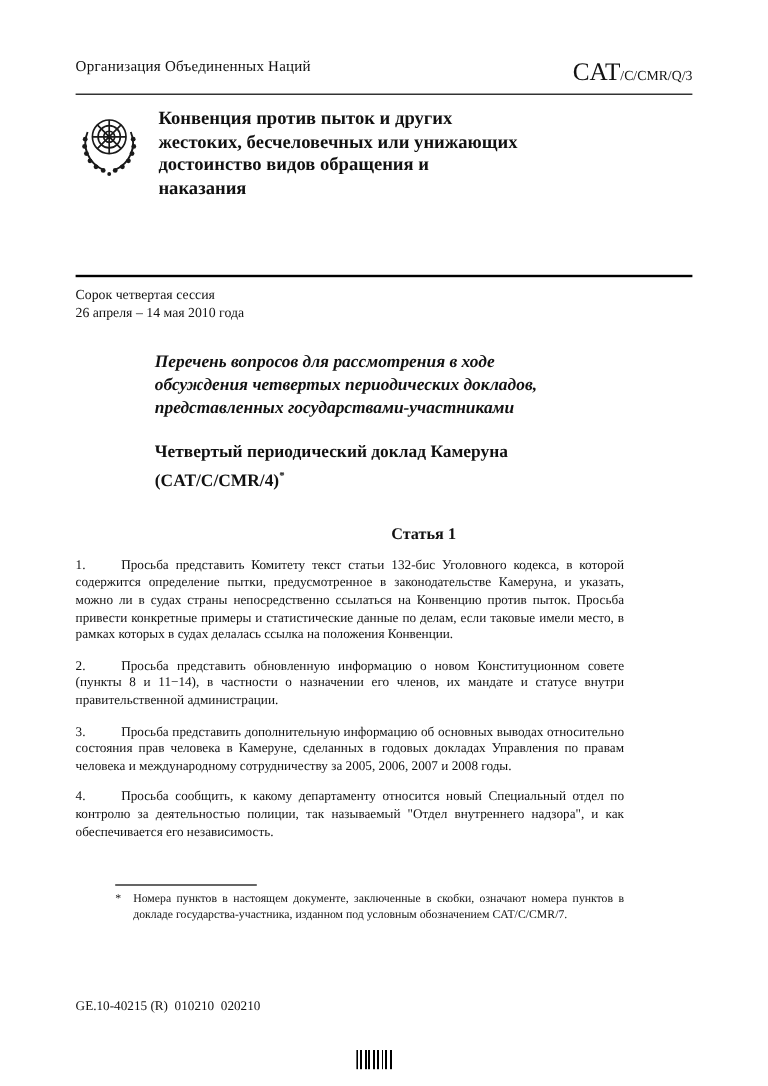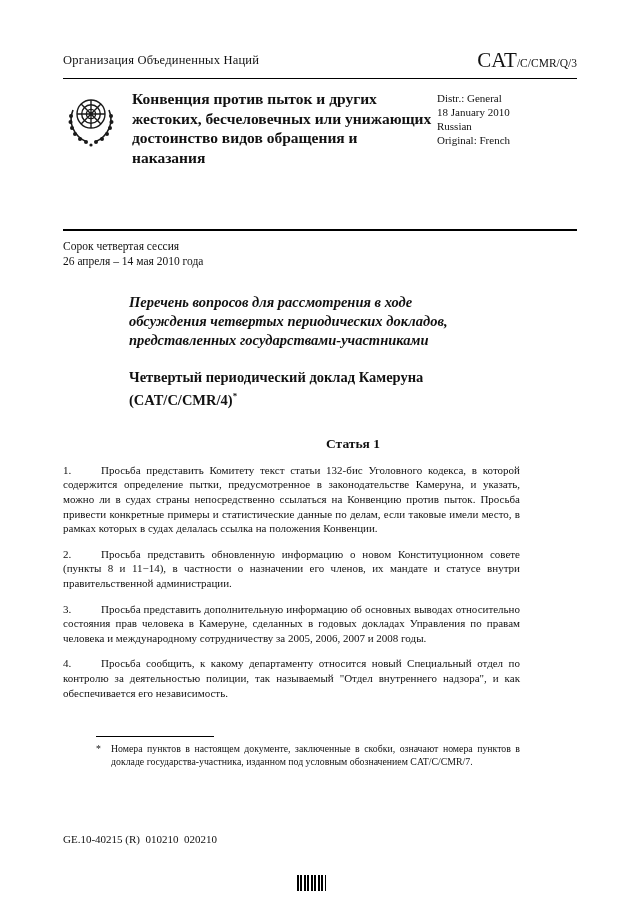--- a/index.html
+++ b/index.html
@@ -13,21 +13,21 @@
     padding: 48px 63px 0 63px;
     font-family: "Liberation Serif", "DejaVu Serif", serif;
     color: #111111;
     overflow: hidden;
   }
 
   
   .top-header {
     display: flex;
     justify-content: space-between;
-    align-items: center;
+    align-items: flex-start;
   }
   .org-name { font-size: 12.5px; letter-spacing: 0.2px; }
   .doc-symbol { white-space: nowrap; }
   .sym-large { font-size: 21px; }
   .sym-small { font-size: 11.5px; }
   .rule-thin { border-bottom: 1px solid #000; margin-top: 5px; }
 
   
   .masthead { display: flex; margin-top: 10px; }
   .emblem { flex: none; width: 56px; margin-right: 13px; margin-top: 3px; }
@@ -154,26 +154,20 @@
             <circle cx="48.5" cy="30" r="2"></circle>
             <circle cx="47" cy="36" r="2"></circle>
           <circle cx="44" cy="42" r="2"></circle>
             <circle cx="39" cy="47" r="2"></circle>
             <circle cx="33" cy="50" r="2"></circle>
           <circle cx="28" cy="53" r="1.6"></circle>
         </g>
       </svg>
     </div>
     <div class="masthead-title">Конвенция против пыток и других жестоких, бесчеловечных или унижающих достоинство видов обращения и наказания</div>
-    <div class="distr-block">
-      <div>Distr.: General</div>
-      <div>18 January 2010</div>
-      <div>Russian</div>
-      <div>Original: French</div>
-    </div>
   </div>
   <div class="rule-thick"></div>
 
   <div class="committee">
     <div>Сорок четвертая сессия</div>
     <div>26 апреля – 14 мая 2010 года</div>
   </div>
 
   <div class="doc-title">Перечень вопросов для рассмотрения в ходе обсуждения четвертых периодических докладов, представленных государствами-участниками</div>
   <div class="doc-subtitle">

